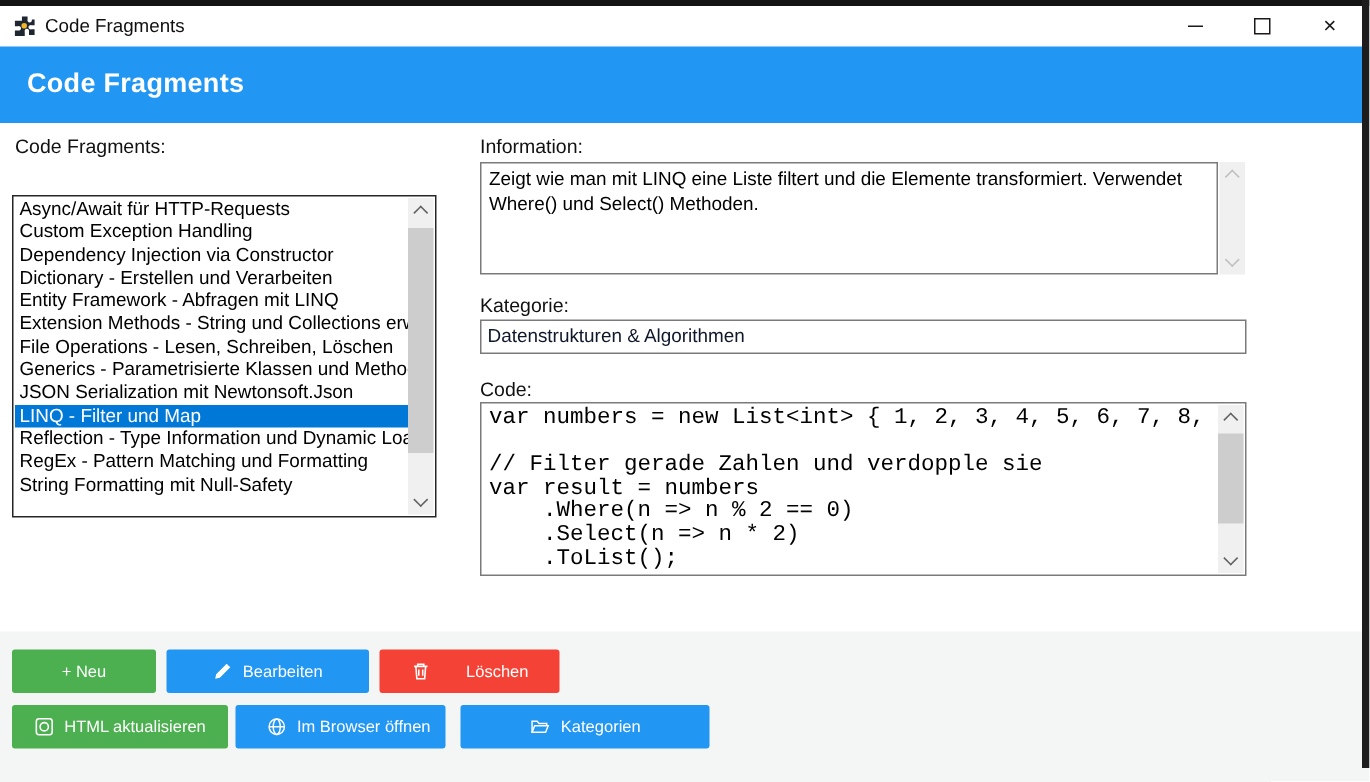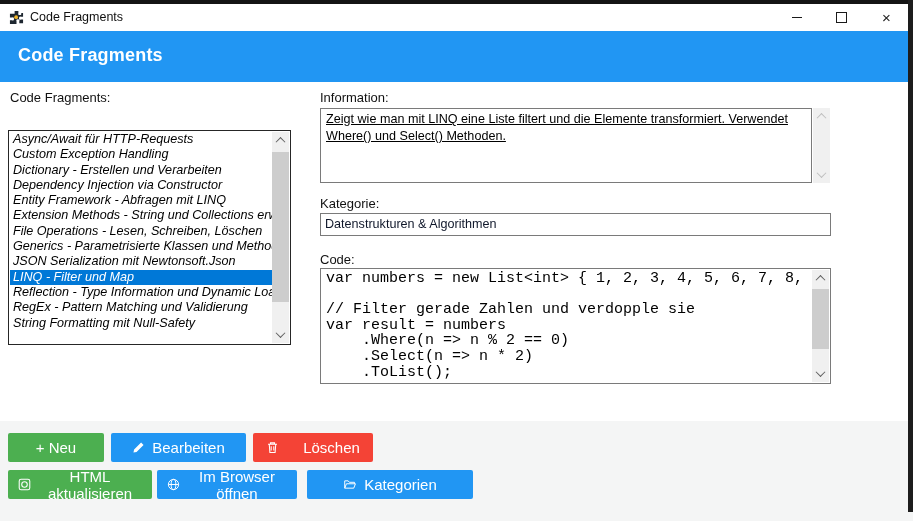--- a/index.html
+++ b/index.html
@@ -20,50 +20,50 @@
   .glyph-max{display:block;width:9px;height:9px;border:1px solid #1a1a1a;}
   .glyph-close{font-size:15px;line-height:1;color:#1a1a1a;}
 
   
   .appheader{position:absolute;left:0;top:31px;width:908px;height:51px;background:var(--accent,#2196F3);}
   .appheader .h1{position:absolute;left:18px;top:14px;color:#fff;font-size:18px;font-weight:bold;letter-spacing:.2px;}
 
   .lbl{position:absolute;font-size:13px;color:#111;}
 
   
-  .listbox{position:absolute;left:8px;top:130px;width:283px;height:215px;background:#fff;border:1px solid #262626;box-sizing:border-box;font-style:italic;}
+  .listbox{position:absolute;left:8px;top:130px;width:283px;height:215px;background:#fff;border:1px solid #262626;box-sizing:border-box;}
   .lb-items{position:absolute;left:1px;top:1px;right:18px;bottom:1px;overflow:hidden;}
   .lb-item{font-size:12.6px;line-height:15.3px;white-space:nowrap;overflow:hidden;padding-left:3px;color:#000;}
   .lb-item.selected{background:var(--selection,#0078D7);color:#fff;}
 
   
   .sb{position:absolute;background:#f0f0f0;}
   .sb .arr{position:absolute;left:0;width:100%;height:17px;display:flex;align-items:center;justify-content:center;}
   .sb .arr.top{top:0;} .sb .arr.bot{bottom:0;}
   .chev{width:6px;height:6px;border-left:1.5px solid #606060;border-top:1.5px solid #606060;}
   .chev.up{transform:rotate(45deg) translate(1px,1px);}
   .chev.down{transform:rotate(225deg) translate(1px,1px);}
   .sb.disabled .chev{border-color:#bfbfbf;}
   .sb .thumb{position:absolute;left:0;width:100%;background:#cdcdcd;}
   .sb-in{right:1px;top:1px;bottom:1px;width:17px;}
 
   
   .descbox{position:absolute;left:320px;top:108px;width:492px;height:75px;border:1px solid #7a7a7a;box-sizing:border-box;background:#fff;
-           font-size:12.6px;line-height:17px;color:#000;padding:2px 5px;overflow:hidden;text-decoration:underline;}
+           font-size:12.6px;line-height:17px;color:#000;padding:2px 5px;overflow:hidden;}
   .desc-sb{left:813px;top:108px;width:17px;height:75px;}
   .katinput{position:absolute;left:320px;top:213px;width:511px;height:23px;border:1px solid #7a7a7a;box-sizing:border-box;background:#fff;
             font-size:12.6px;color:#0f172a;padding:0 4px;line-height:21px;white-space:nowrap;overflow:hidden;}
   .codebox{position:absolute;left:320px;top:268px;width:511px;height:116px;border:1px solid #7a7a7a;box-sizing:border-box;background:#fff;}
   .code-text{position:absolute;left:1px;top:1px;right:18px;bottom:1px;overflow:hidden;
              font-family:"Liberation Mono","DejaVu Sans Mono",monospace;font-size:15px;line-height:15.6px;color:#000;
              white-space:pre;padding:1px 0 0 4px;}
 
   
   .footer{position:absolute;left:0;top:421px;width:913px;height:100px;background:#f4f5f5;}
-  .btn{position:absolute;height:29px;border:none;border-radius:2px;color:#fff;font-size:15px;font-family:"Liberation Sans",sans-serif;
+  .btn{position:absolute;height:29px;border:none;border-radius:2px;color:#fff;font-size:11px;font-family:"Liberation Sans",sans-serif;
        display:flex;align-items:center;justify-content:center;gap:7px;cursor:pointer;padding:0 10px;box-sizing:border-box;}
   .btn svg{display:block;}
   .btn.green{background:var(--green,#4CAF50);}
   .btn.blue{background:var(--accent,#2196F3);}
   .btn.red{background:var(--red,#F44336);}
   .b-neu{left:8px;top:12px;width:96px;}
   .b-bearb{left:111px;top:12px;width:135px;}
   .b-loesch{left:253px;top:12px;width:120px;gap:24px;}
   .b-html{left:8px;top:49px;width:144px;}
   .b-browser{left:157px;top:49px;width:140px;justify-content:flex-end;}
@@ -95,30 +95,30 @@
 
   <div class="appheader">
     <span class="h1">Code Fragments</span>
   </div>
 
   <span class="lbl" style="left:10px;top:90px;">Code Fragments:</span>
   <div class="listbox">
     <div class="lb-items">
         <div class="lb-item">Async/Await für HTTP-Requests</div>
         <div class="lb-item">Custom Exception Handling</div>
+        <div class="lb-item">Dependency Injection via Constructor</div>
         <div class="lb-item">Dictionary - Erstellen und Verarbeiten</div>
-        <div class="lb-item">Dependency Injection via Constructor</div>
         <div class="lb-item">Entity Framework - Abfragen mit LINQ</div>
         <div class="lb-item">Extension Methods - String und Collections erwei</div>
         <div class="lb-item">File Operations - Lesen, Schreiben, Löschen</div>
         <div class="lb-item">Generics - Parametrisierte Klassen und Methoden</div>
         <div class="lb-item">JSON Serialization mit Newtonsoft.Json</div>
         <div class="lb-item selected">LINQ - Filter und Map</div>
         <div class="lb-item">Reflection - Type Information und Dynamic Loadi</div>
-        <div class="lb-item">RegEx - Pattern Matching und Validierung</div>
+        <div class="lb-item">RegEx - Pattern Matching und Formatting</div>
         <div class="lb-item">String Formatting mit Null-Safety</div>
       </div>
     <div class="sb sb-in">
       <span class="arr top">
           <span class="chev up"></span>
         </span>
       <div class="thumb" style="top:20px;height:150px;"></div>
       <span class="arr bot">
           <span class="chev down"></span>
         </span>

